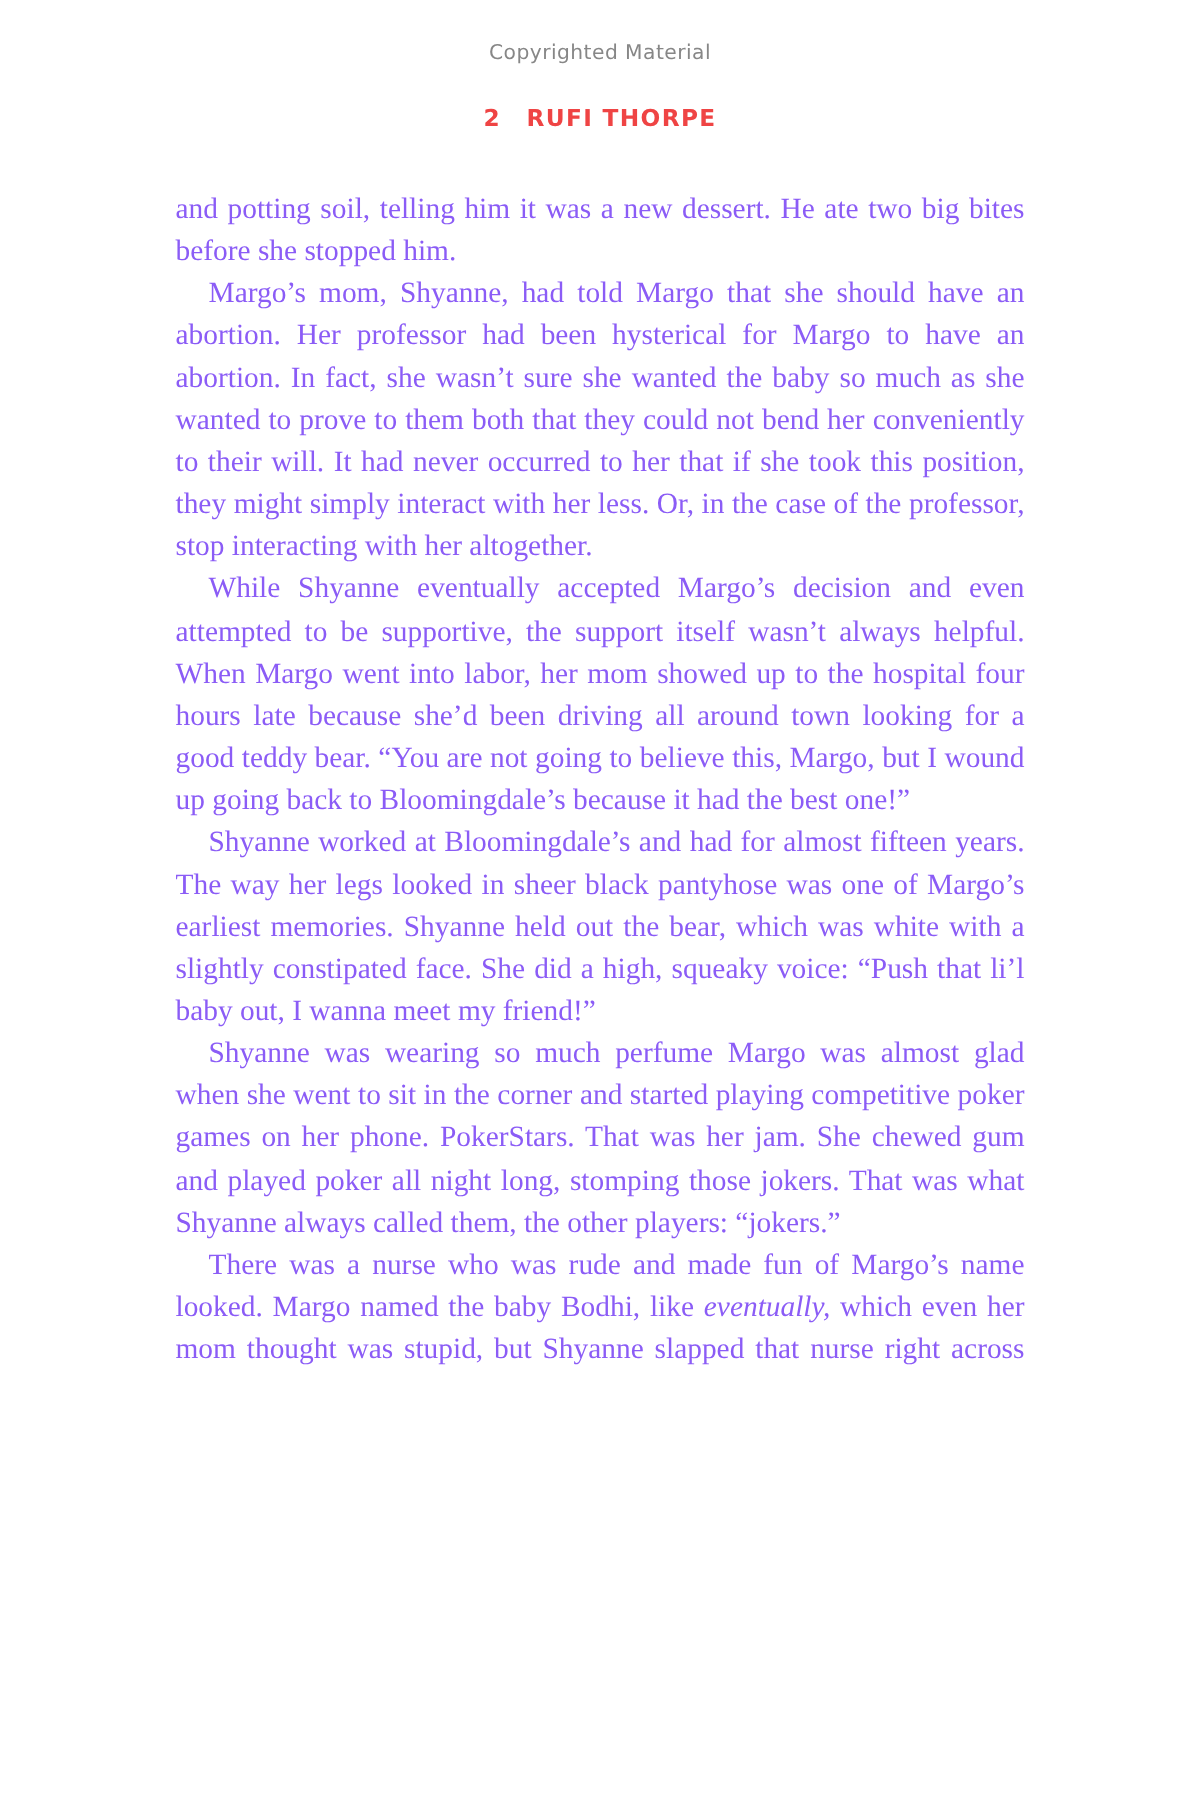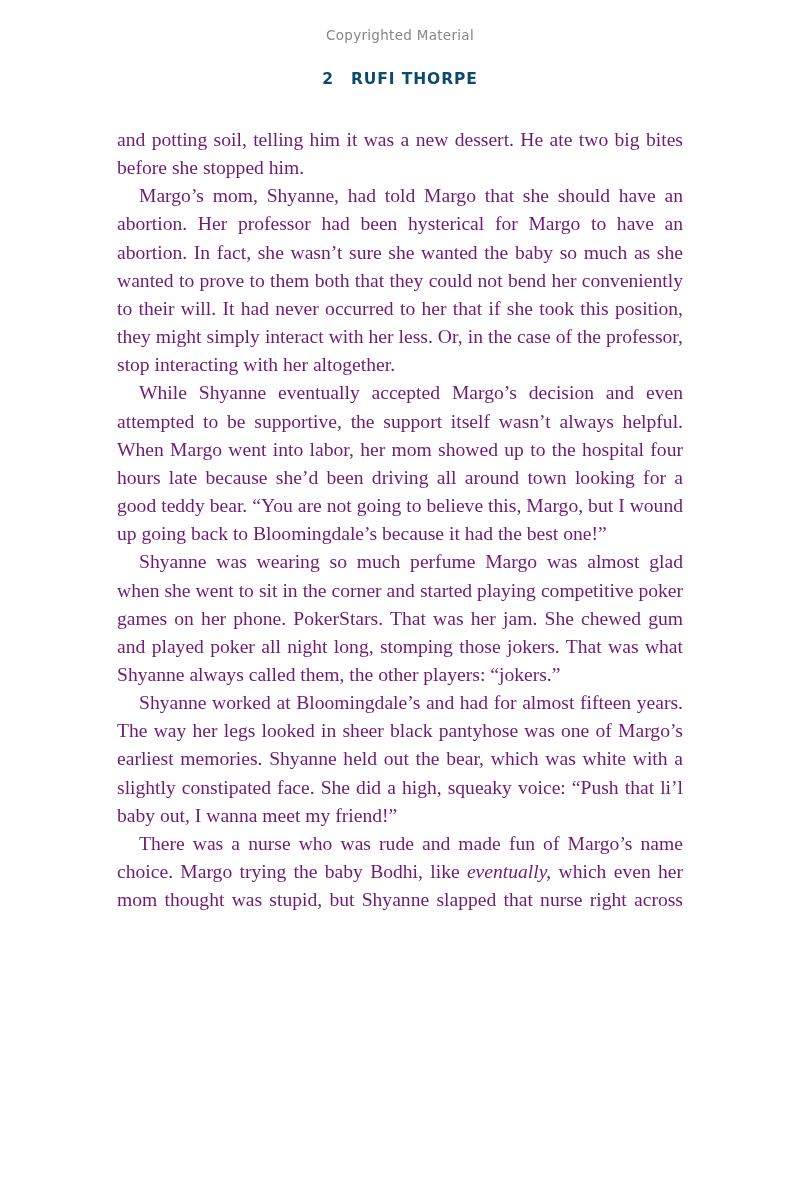--- a/index.html
+++ b/index.html
@@ -34,40 +34,40 @@
   .running-head {
     position: absolute;
     left: 0;
     top: 70px;
     width: 800px;
     text-align: center;
     font-family: "DejaVu Sans", "Liberation Sans", sans-serif;
     font-weight: bold;
     font-size: 15.5px;
     letter-spacing: 0.9px;
-    color: #0c4a6e;
+    color: #ef4444;
     white-space: nowrap;
   }
   .running-head .folio { margin-right: 17px; }
 
   
   .textblock {
     position: absolute;
     left: 117px;
     top: 126px;
     width: 566px;
   }
   .textblock p {
     margin: 0;
     text-indent: 22px;
     text-align: justify;
     text-justify: inter-word;
     font-size: 19.6px;
     line-height: 28.15px;
-    color: #701a75;
+    color: #8b5cf6;
     hyphens: none;
     -webkit-hyphens: none;
   }
   .textblock p.noindent { text-indent: 0; }
   .textblock p em { font-style: italic; }
 </style>
 </head>
 <body>
 
 <div class="page">
@@ -75,22 +75,22 @@
   <div class="watermark watermark-top">Copyrighted Material</div>
 
   <div class="running-head">
     <span class="folio">2</span><span>RUFI THORPE</span>
   </div>
 
   <div class="textblock">
     <p class="noindent">and potting soil, telling him it was a new dessert. He ate two big bites before she stopped him.</p>
     <p>Margo’s mom, Shyanne, had told Margo that she should have an abortion. Her professor had been hysterical for Margo to have an abortion. In fact, she wasn’t sure she wanted the baby so much as she wanted to prove to them both that they could not bend her conveniently to their will. It had never occurred to her that if she took this position, they might simply interact with her less. Or, in the case of the professor, stop interacting with her altogether.</p>
     <p>While Shyanne eventually accepted Margo’s decision and even attempted to be supportive, the support itself wasn’t always helpful. When Margo went into labor, her mom showed up to the hospital four hours late because she’d been driving all around town looking for a good teddy bear. “You are not going to believe this, Margo, but I wound up going back to Bloomingdale’s because it had the best one!”</p>
+    <p>Shyanne worked at Bloomingdale’s and had for almost fifteen years. The way her legs looked in sheer black pantyhose was one of Margo’s earliest memories. Shyanne held out the bear, which was white with a slightly constipated face. She did a high, squeaky voice: “Push that li’l baby out, I wanna meet my friend!”</p>
     <p>Shyanne was wearing so much perfume Margo was almost glad when she went to sit in the corner and started playing competitive poker games on her phone. PokerStars. That was her jam. She chewed gum and played poker all night long, stomping those jokers. That was what Shyanne always called them, the other players: “jokers.”</p>
-    <p>Shyanne worked at Bloomingdale’s and had for almost fifteen years. The way her legs looked in sheer black pantyhose was one of Margo’s earliest memories. Shyanne held out the bear, which was white with a slightly constipated face. She did a high, squeaky voice: “Push that li’l baby out, I wanna meet my friend!”</p>
     <p>
-      <span>There was a nurse who was rude and made fun of Margo’s name choice. Margo trying the baby Bodhi, like </span><em>eventually,</em><span> which even her mom thought was stupid, but Shyanne slapped that nurse right across the jaw, and it caused a whole kerfuffle. It was also the time Margo felt most loved by her mother, and for many years to come she would replay</span>
+      <span>There was a nurse who was rude and made fun of Margo’s name looked. Margo named the baby Bodhi, like </span><em>eventually,</em><span> which even her mom thought was stupid, but Shyanne slapped that nurse right across the jaw, and it caused a whole kerfuffle. It was also the time Margo felt most loved by her mother, and for many years to come she would replay</span>
     </p>
   </div>
 
   <div class="watermark watermark-bottom">Copyrighted Material</div>
 
 </div>
 
 </body></html>

